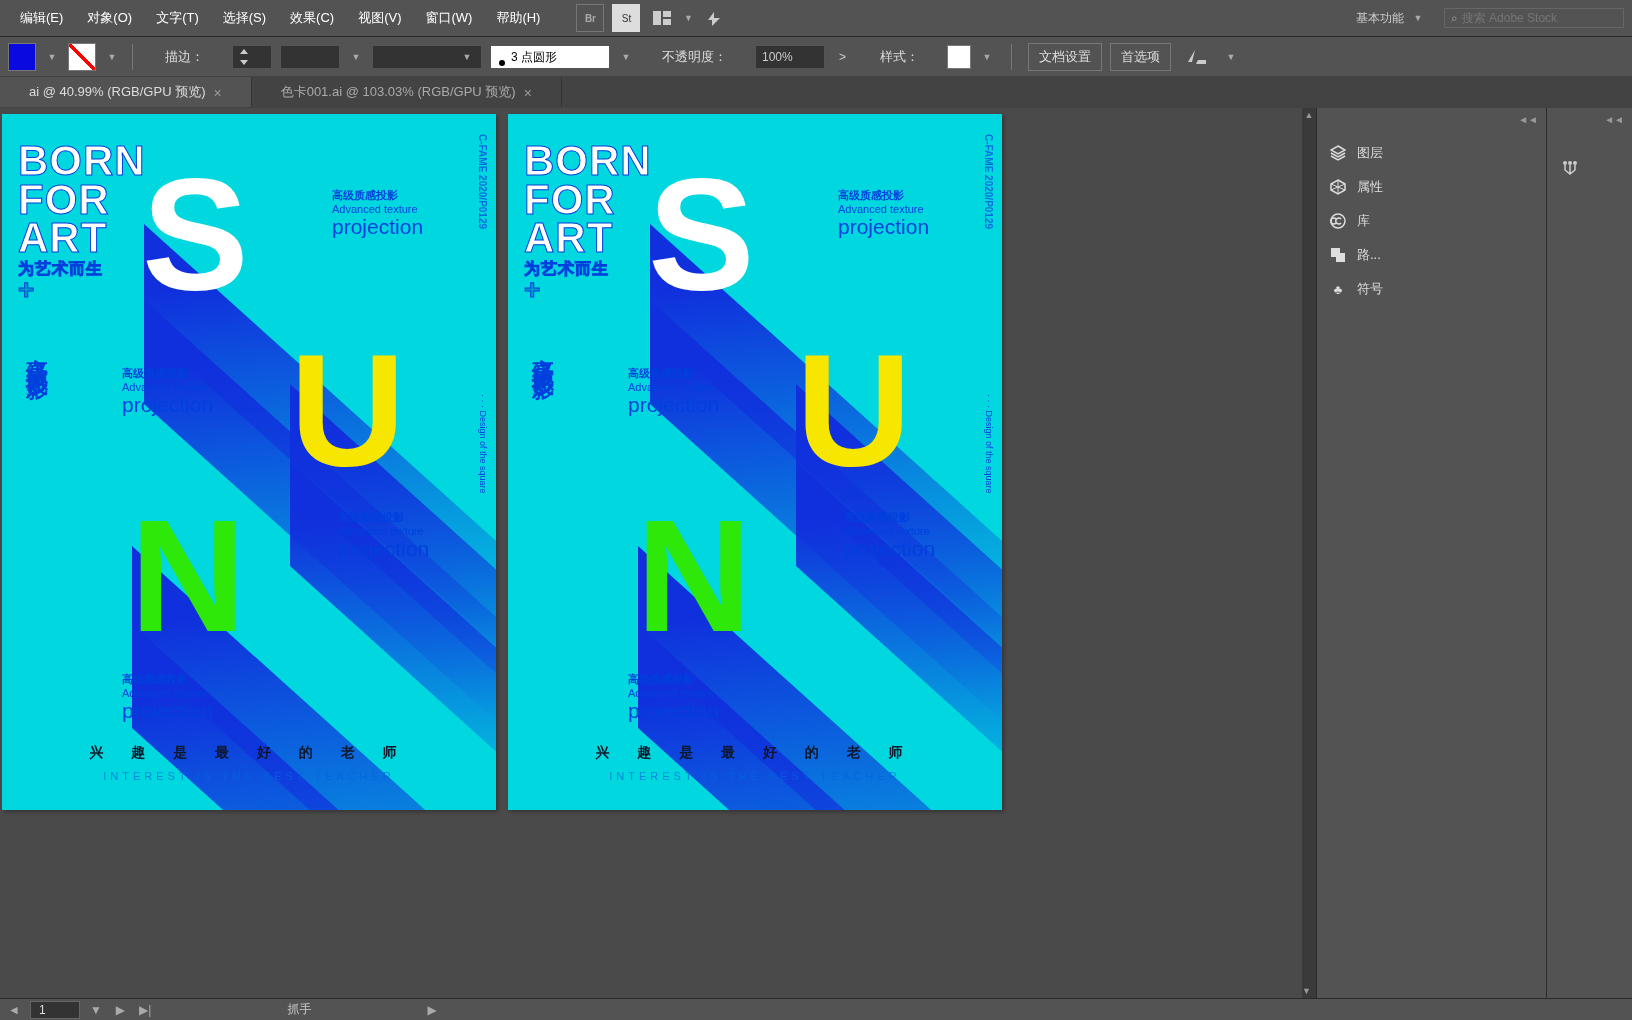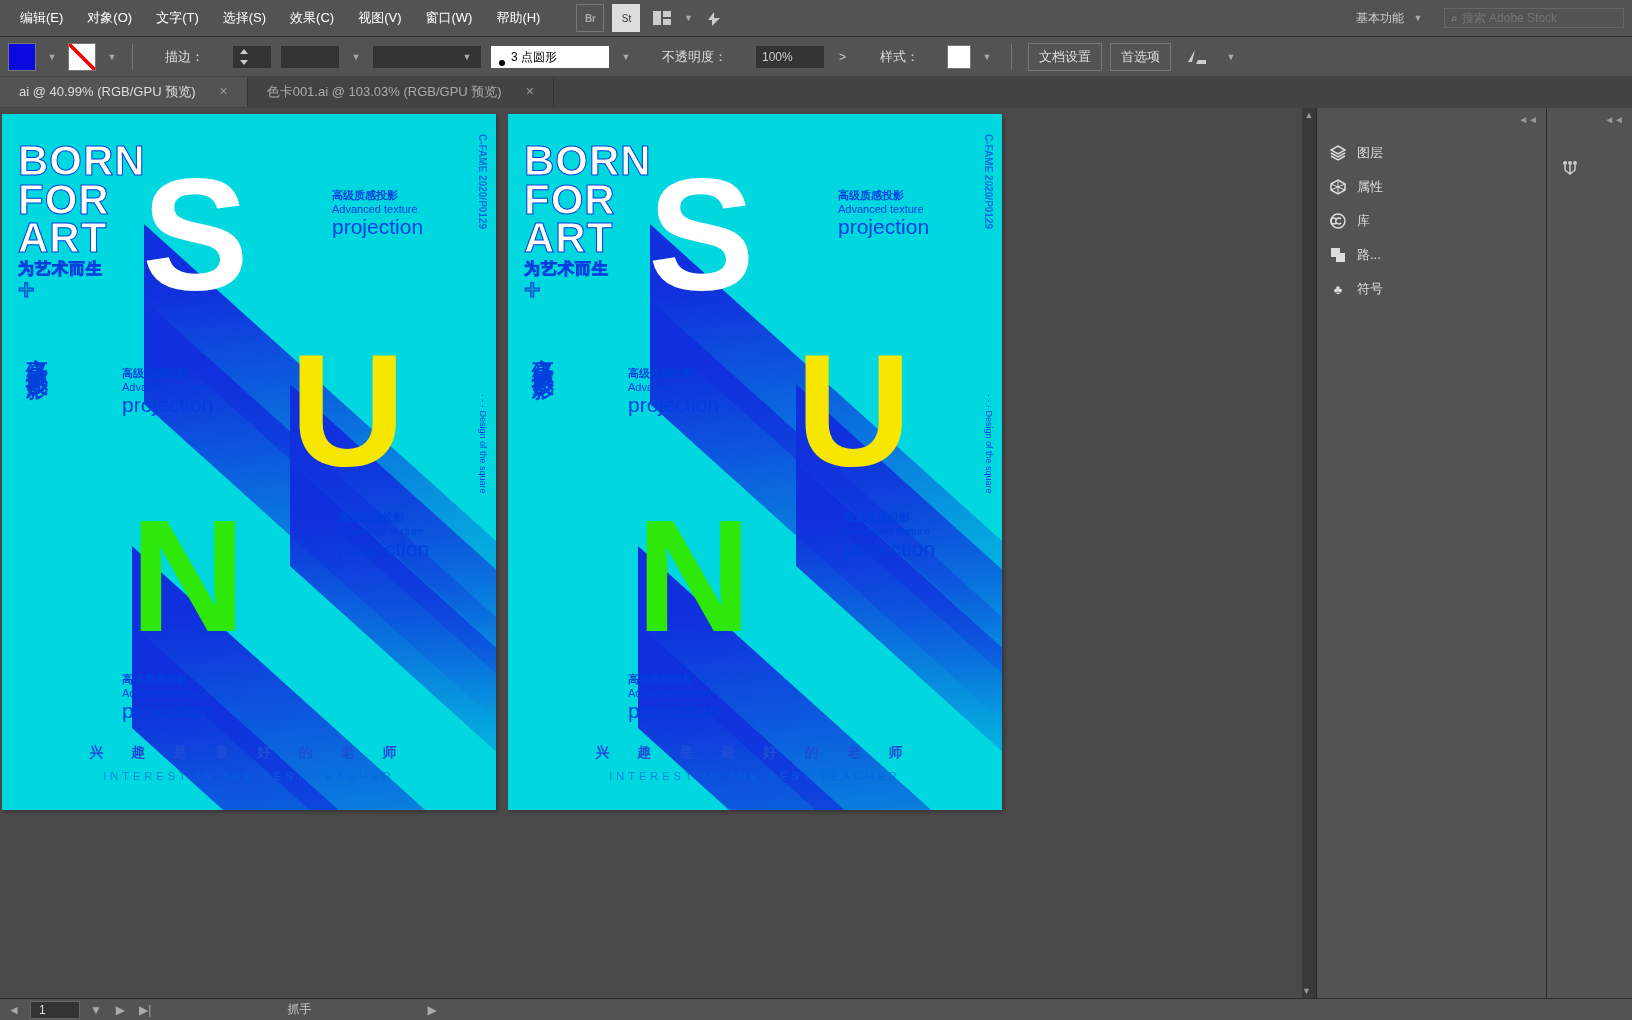--- a/index.html
+++ b/index.html
@@ -18,21 +18,21 @@
 .swatch-none::after{content:'';position:absolute;left:0;top:0;right:0;bottom:0;background:linear-gradient(to top right,transparent 46%,#f00 46%,#f00 54%,transparent 54%)}
 .swatch-grey{background:#fff}
 .dd-arrow{width:16px;text-align:center;color:#aaa;font-size:9px}
 .opt-label{font-size:13px;color:#ddd;margin:0 20px}
 .opt-field{background:#333;border:1px solid #555;padding:2px 6px;min-width:40px;height:24px;display:flex;align-items:center}
 .opt-select{background:#333;border:1px solid #555;padding:2px 6px;width:110px;height:24px;display:flex;align-items:center}
 .opt-input{background:#fff;color:#000;border:1px solid #555;padding:2px 8px;width:120px;height:24px;display:flex;align-items:flex-end}
 .opt-input .dot{width:6px;height:6px;background:#000;border-radius:50%;margin-right:6px}
 .btn{background:#535353;border:1px solid #777;padding:4px 10px;color:#ddd;font-size:13px}
 .tabbar{height:32px;background:#434343;display:flex;align-items:center}
-.tab{padding:6px 19px;background:#535353;color:#ddd;font-size:13px;display:flex;align-items:flex-start;gap:24px;border-right:1px solid #333}
+.tab{padding:6px 29px;background:#535353;color:#ddd;font-size:13px;display:flex;align-items:flex-end;gap:8px;border-right:1px solid #333}
 .tab.inactive{background:#434343;color:#aaa}
 .tab-close{color:#999;font-size:14px;cursor:pointer}
 .workspace{display:flex;height:calc(1020px - 36px - 40px - 32px - 22px)}
 .canvas-area{flex:1;background:#4a4a4a;overflow:hidden;position:relative;display:flex;gap:12px;padding:6px 16px 6px 2px}
 .artboard{background:#00d7df;width:494px;height:696px;position:relative;overflow:hidden;box-shadow:2px 2px 4px rgba(0,0,0,.3);font-family:Arial,sans-serif}
 .ab-born{position:absolute;left:16px;top:28px;font-size:42px;font-weight:900;line-height:.92;color:#fff;letter-spacing:1px;-webkit-text-stroke:1px #0040dd}
 .ab-born span{display:block}
 .ab-chinese-small{font-size:16px;color:#0040dd;font-weight:bold;margin-top:4px}
 .ab-plus{font-size:28px;color:#0099cc;font-weight:bold}
 .ab-vert-text{position:absolute;left:20px;top:226px;writing-mode:vertical-rl;font-size:22px;color:#0040dd;font-weight:bold;letter-spacing:4px}
@@ -40,21 +40,21 @@
 .ab-proj .l1{font-size:11px;font-weight:bold}
 .ab-proj .l2{font-size:11px}
 .ab-proj .l3{font-size:21px}
 .shadow-bar{position:absolute;background:linear-gradient(135deg,#1030dd 0%,#1030dd 15%,rgba(16,48,221,0) 100%);height:104px;transform:skewY(42deg);transform-origin:left top}
 .big-letter{position:absolute;font-size:160px;font-weight:900;line-height:1}
 .ltr-s{color:#fff}
 .ltr-u{color:#f7e600}
 .ltr-n{color:#2de809}
 .ab-right-vert{position:absolute;right:8px;top:20px;writing-mode:vertical-rl;font-size:10px;color:#0040dd;font-weight:bold;opacity:.7}
 .ab-design-vert{position:absolute;right:8px;top:280px;writing-mode:vertical-rl;font-size:9px;color:#0040dd}
-.ab-bottom-cn{position:absolute;bottom:48px;left:0;right:0;text-align:center;font-size:14px;color:#1d4ed8;letter-spacing:12px;font-weight:bold}
+.ab-bottom-cn{position:absolute;bottom:48px;left:0;right:0;text-align:center;font-size:14px;color:#0f172a;letter-spacing:12px;font-weight:bold}
 .ab-bottom-en{position:absolute;bottom:28px;left:0;right:0;text-align:center;font-size:11px;color:#0066dd;letter-spacing:4px;opacity:.7}
 .right-panel{width:230px;background:#535353;border-left:1px solid #2a2a2a;display:flex}
 .panel-main{flex:1;padding-top:28px}
 .panel-item{display:flex;align-items:center;gap:10px;padding:8px 12px;font-size:13px;color:#ddd;cursor:pointer}
 .panel-icon{width:18px;height:18px;display:flex;align-items:center;justify-content:center;color:#ddd}
 .right-panel2{width:86px;background:#535353;border-left:1px solid #2a2a2a;padding-top:28px}
 .vscroll{width:14px;background:#3a3a3a;position:relative}
 .vscroll-arrow{height:14px;color:#999;text-align:center;font-size:9px;line-height:14px}
 .statusbar{height:22px;background:#535353;border-top:1px solid #2a2a2a;display:flex;align-items:center;padding:0 4px;gap:6px;font-size:12px}
 .status-field{background:#333;border:1px solid #666;padding:1px 8px;min-width:24px;color:#ddd}

